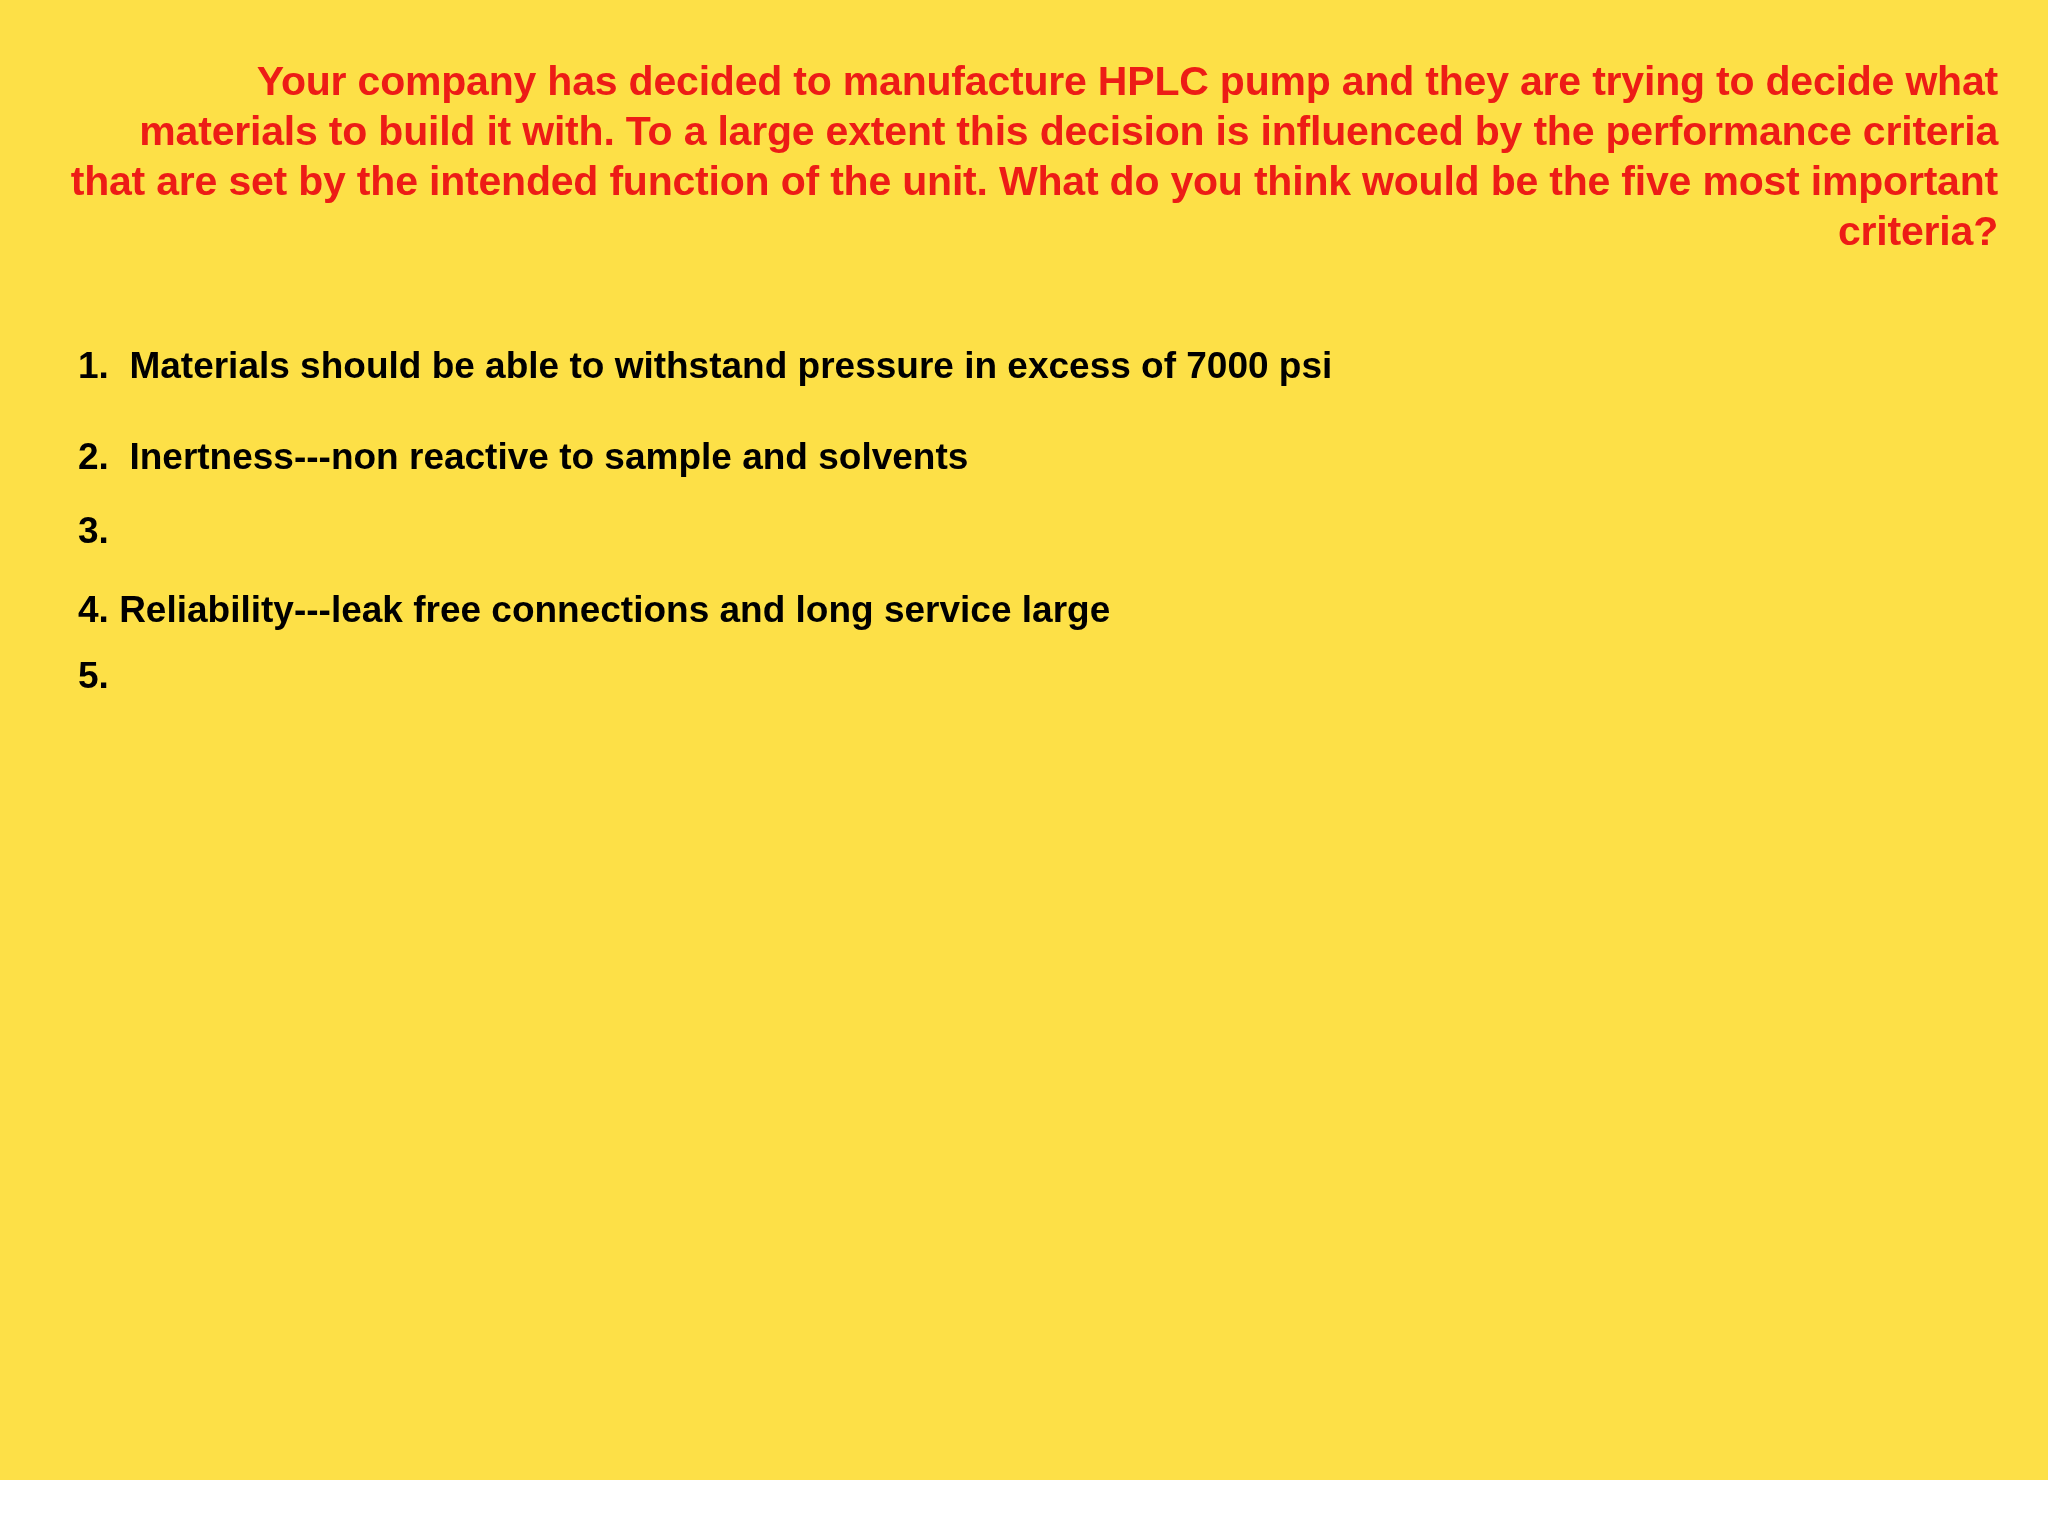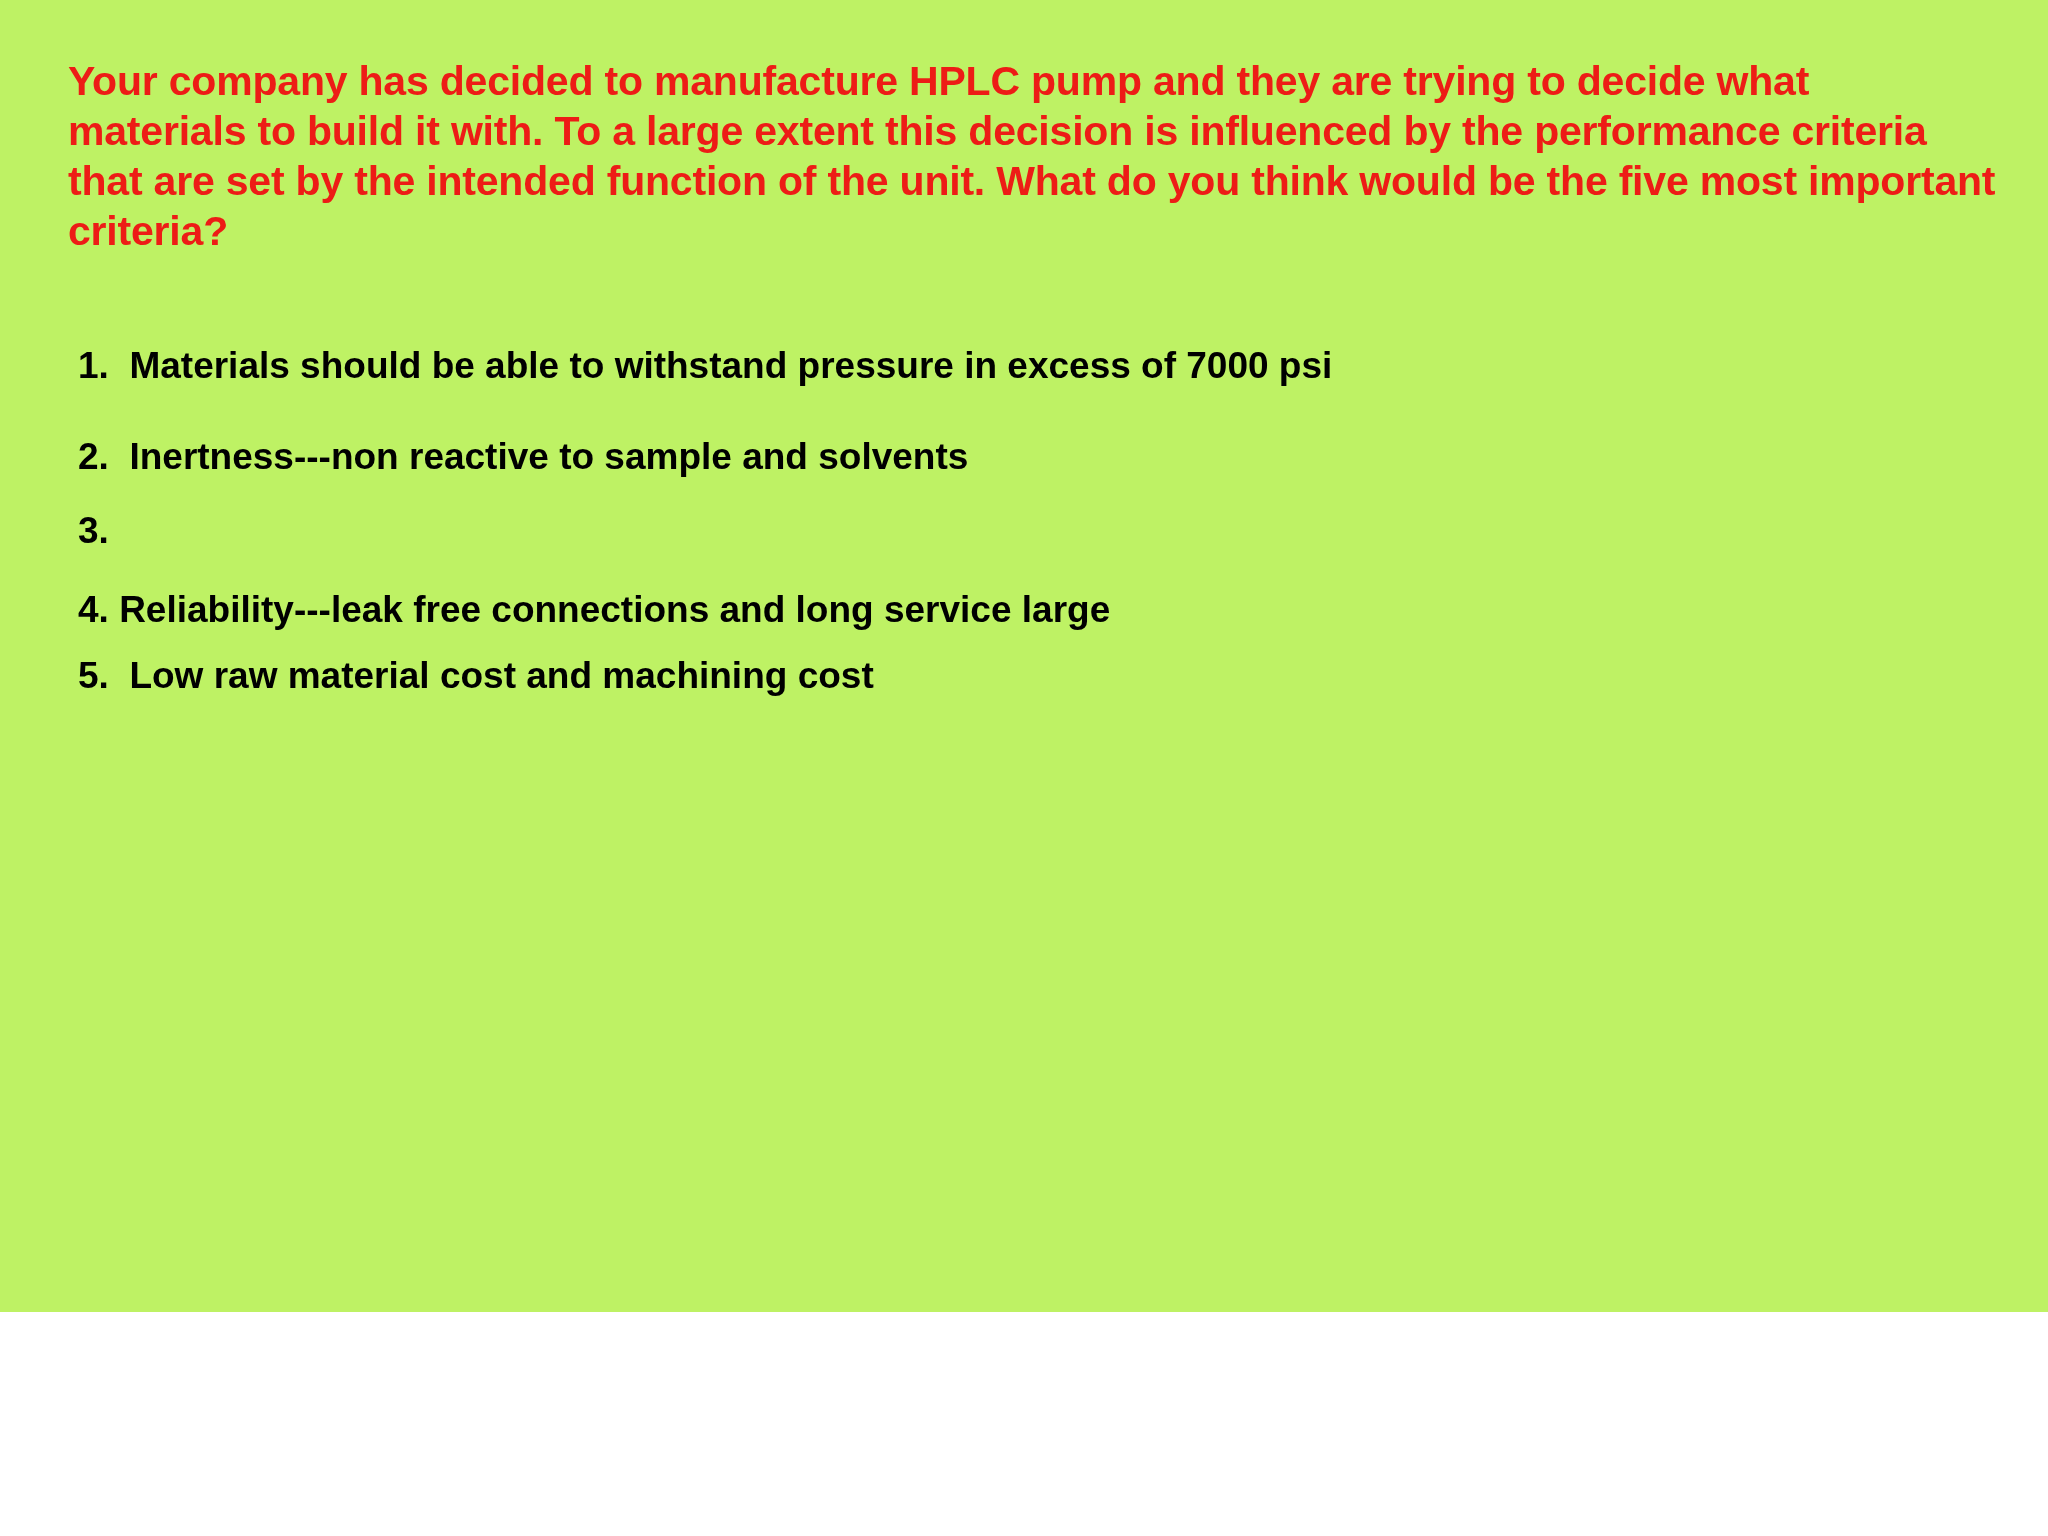--- a/index.html
+++ b/index.html
@@ -10,23 +10,24 @@
   body {
     width: 2048px;
     height: 1536px;
     overflow: hidden;
     font-family: "Liberation Sans", sans-serif;
     -webkit-font-smoothing: antialiased;
   }
   .slide {
     position: relative;
     width: 2048px;
-    height: 1312px;
-    background: #bef264;
+    height: 1480px;
+    background: #fde047;
     box-sizing: border-box;
+    text-align: right;
   }
   .prompt {
     position: absolute;
     left: 68px;
     top: 56px;
     width: 1930px;
     color: #ed1c16;
     font-size: 41px;
     font-weight: bold;
     line-height: 1.22;
@@ -87,17 +88,16 @@
 
     <div class="criteria-item item-3">
       <span class="num">4.</span>
       <span style="white-space:pre">&nbsp;</span>
       <span class="txt">Reliability---leak free connections and long service large</span>
     </div>
 
     <div class="criteria-item item-4">
       <span class="num">5.</span>
       <span style="white-space:pre">&nbsp;&nbsp;</span>
-      <span class="txt">Low raw material cost and machining cost</span>
     </div>
 
   </div>
 </div>
 
 </body></html>

